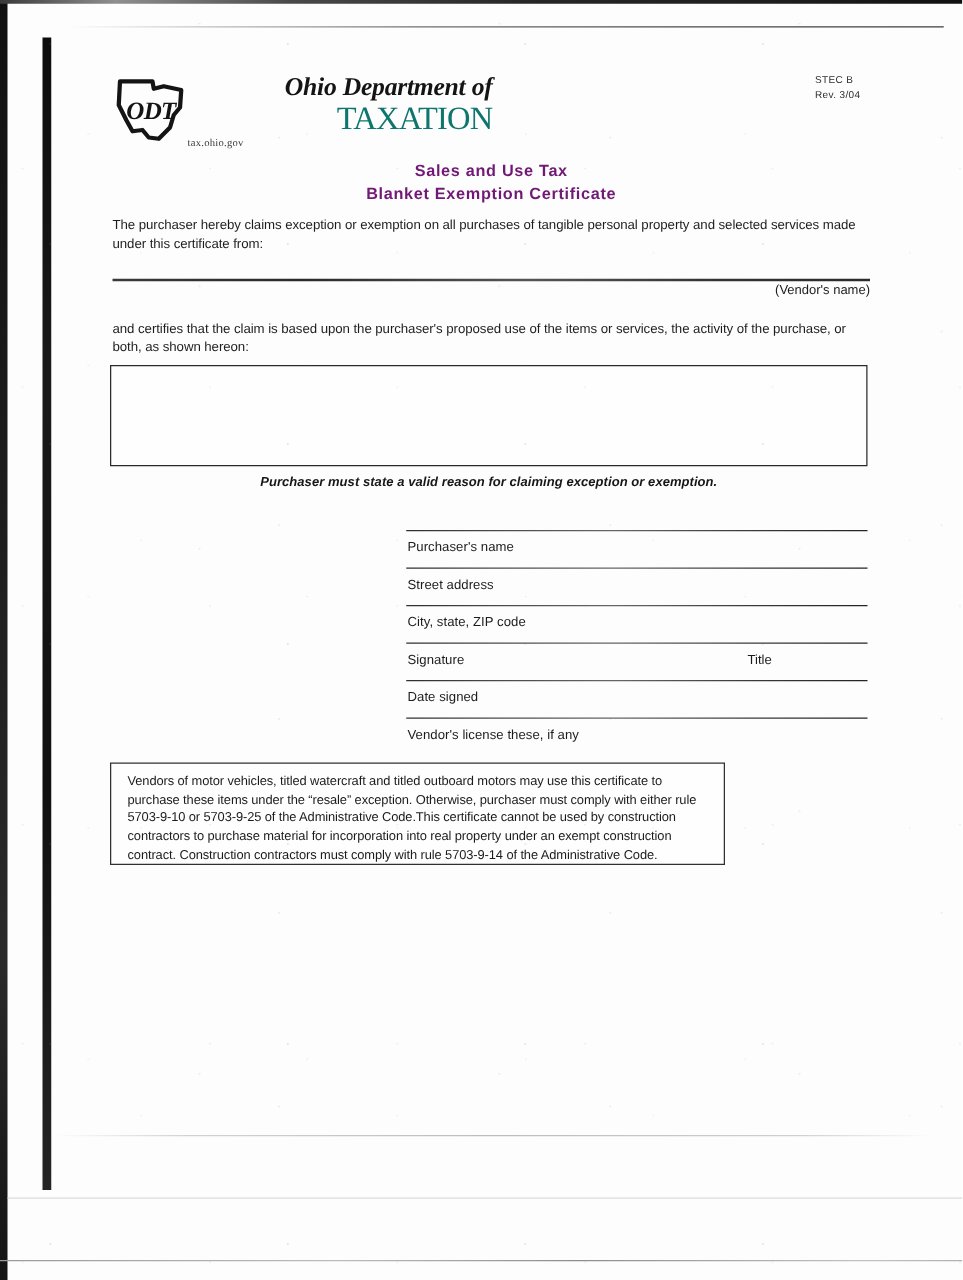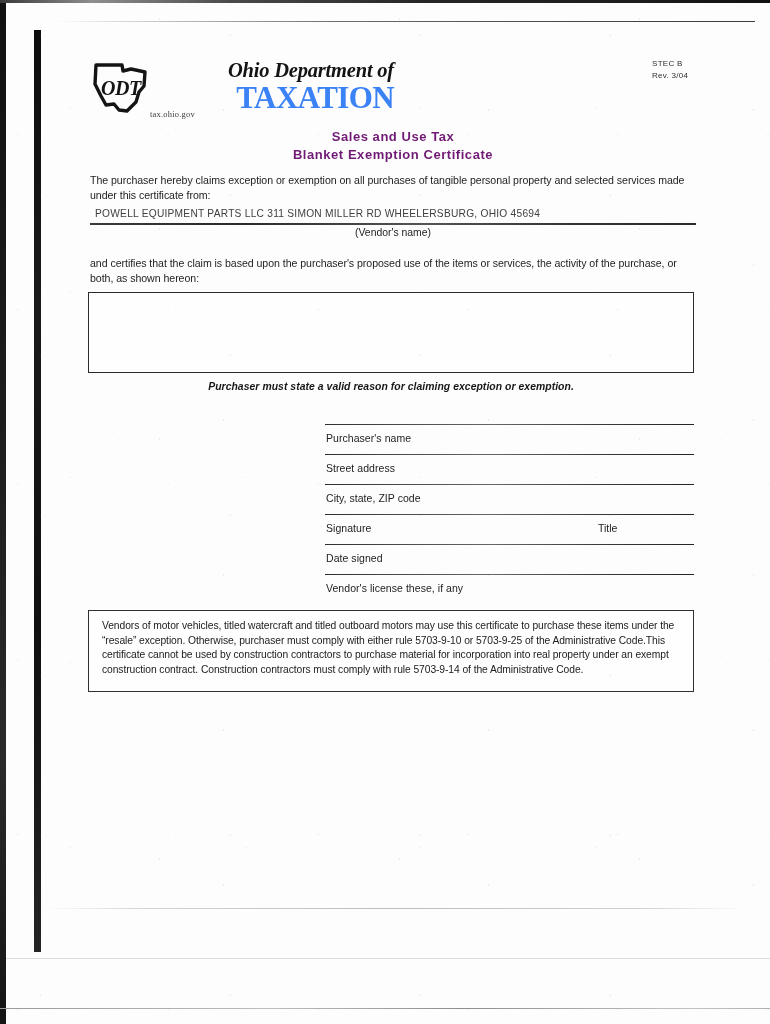--- a/index.html
+++ b/index.html
@@ -84,24 +84,24 @@
     font-family: "Liberation Serif", serif;
     font-style: italic;
     font-weight: bold;
     font-size: 20.5px;
     letter-spacing: -0.2px;
     color: #141414;
     line-height: 1;
   }
   .logo-line2 {
     font-family: "Liberation Serif", serif;
-    font-weight: bold;
-    font-size: 31px;
+    font-weight: normal;
+    font-size: 26px;
     letter-spacing: -0.6px;
-    color: #3b82f6;
+    color: #0f766e;
     line-height: 1.02;
     margin-top: 1px;
   }
   .logo-url {
     position: absolute;
     left: 150px; top: 109px;
     font-family: "Liberation Serif", serif;
     font-size: 8.5px;
     color: #3b3b3b;
     letter-spacing: 0.2px;
@@ -153,21 +153,21 @@
   .vendor-rule {
     position: absolute;
     left: 90px; top: 223px;
     width: 606px; height: 1.5px;
     background: linear-gradient(to right, #3a3a3a 0%, #2a2a2a 25%, #555 55%, #333 80%, #2b2b2b 100%);
   }
   .vendor-caption {
     position: absolute;
     left: 90px; top: 227px;
     width: 606px;
-    text-align: center;
+    text-align: right;
     font-size: 10.4px;
     color: #1d1d1d;
   }
 
   
   .reason-box {
     position: absolute;
     left: 88px; top: 292px;
     width: 606px; height: 81px;
     border: 1.3px solid #2b2b2b;
@@ -214,21 +214,21 @@
     position: absolute;
     left: 273px; top: 8px;
     font-size: 10.5px;
     color: #1c1c1c;
   }
 
   
   .legal-box {
     position: absolute;
     left: 88px; top: 610px;
-    width: 606px; height: 82px;
+    width: 492px; height: 82px;
     border: 1.2px solid #303030;
     box-sizing: border-box;
     padding: 8px 12px 0 13px;
     background: #fefefe;
   }
   .legal-text {
     font-size: 10.3px;
     line-height: 1.43;
     color: #1b1b1b;
     letter-spacing: -0.08px;
@@ -284,21 +284,20 @@
     <div>Rev. 3/04</div>
   </div>
 
   <div class="doc-title">
     <span class="t1">Sales and Use Tax</span>
     <span class="t2">Blanket Exemption Certificate</span>
   </div>
 
   <div class="para para-intro">The purchaser hereby claims exception or exemption on all purchases of tangible personal property and selected services made under this certificate from:</div>
 
-  <div class="vendor-value">POWELL EQUIPMENT PARTS LLC  311 SIMON MILLER RD WHEELERSBURG, OHIO 45694</div>
   <div class="vendor-rule"></div>
   <div class="vendor-caption">(Vendor's name)</div>
 
   <div class="para para-cert">and certifies that the claim is based upon the purchaser's proposed use of the items or services, the activity of the purchase, or both, as shown hereon:</div>
 
   <div class="reason-box"></div>
   <div class="reason-note">Purchaser must state a valid reason for claiming exception or exemption.</div>
 
   <div class="fields">
 

